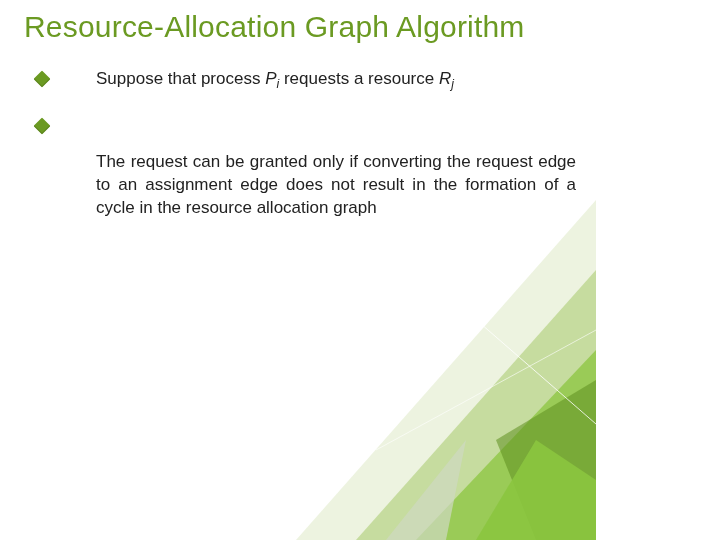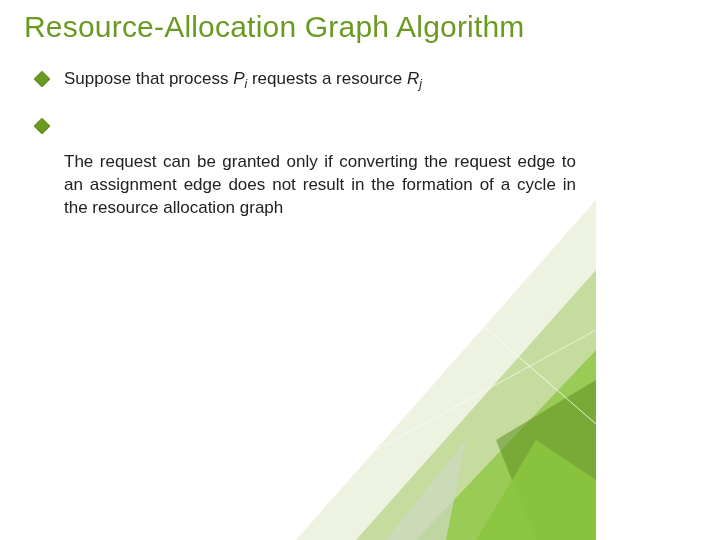--- a/index.html
+++ b/index.html
@@ -30,20 +30,21 @@
   .body {
     position: absolute;
     left: 36px;
     top: 68px;
     width: 540px;
   }
   .bullet-row {
     display: flex;
     align-items: flex-start;
     margin-bottom: 22px;
+    gap: 32px;
   }
   .diamond {
     flex: 0 0 auto;
     width: 12px;
     height: 12px;
     margin-top: 5px;
     margin-right: 16px;
     background: #6b9a22;
     transform: rotate(45deg);
     border-radius: 1px;

